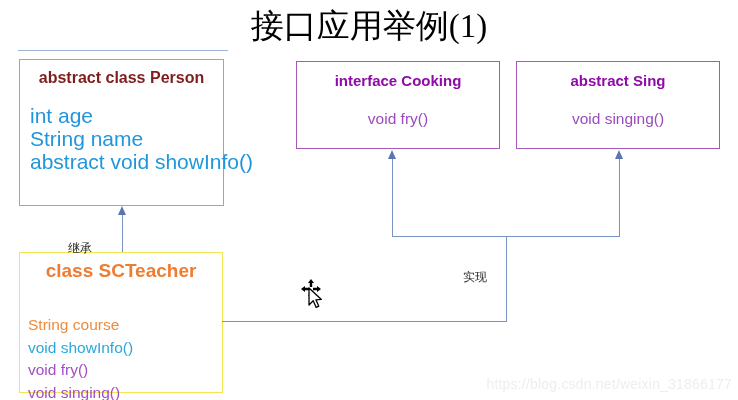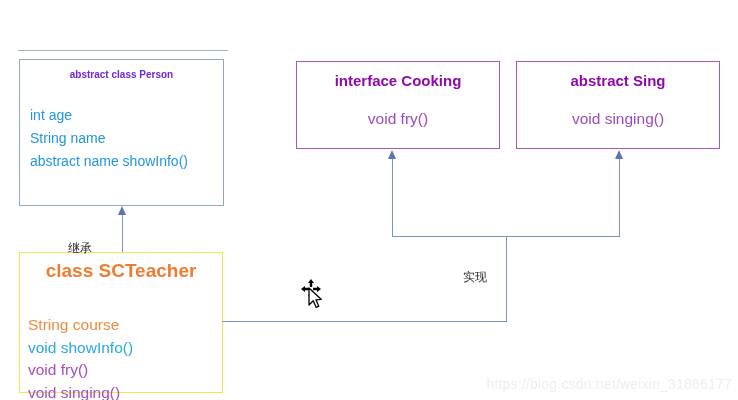--- a/index.html
+++ b/index.html
@@ -66,30 +66,30 @@
   
   #box-person {
     left: 19px;
     top: 59px;
     width: 205px;
     height: 147px;
     border: 1px solid #8da9ce;
   }
   #box-person .box-title {
     top: 9px;
-    font-size: 10px;
-    color: #6d28d9;
+    font-size: 16px;
+    color: #7f1d1d;
   }
   #box-person .box-members {
     top: 44px;
     padding-left: 10px;
     box-sizing: border-box;
   }
   #box-person .member {
-    font-size: 14px;
+    font-size: 21px;
     line-height: 23px;
     color: #2196dd;
     text-align: left;
   }
 
   
   .iface {
     border: 1.5px solid #a758b8;
   }
   .iface .box-title {
@@ -197,28 +197,29 @@
     color: #eeeeee;
     white-space: nowrap;
     letter-spacing: 0.2px;
   }
 </style>
 </head>
 <body>
 
 <div id="canvas">
 
+  <div id="slide-title">接口应用举例(1)</div>
   <div id="title-rule"></div>
 
   <div class="uml-box" id="box-person">
     <div class="box-title">abstract class Person</div>
     <div class="box-members">
       <div class="member">int age</div>
       <div class="member">String name</div>
-      <div class="member">abstract name showInfo()</div>
+      <div class="member">abstract void showInfo()</div>
     </div>
   </div>
 
   <div class="uml-box iface" id="box-cooking">
     <div class="box-title">interface Cooking</div>
     <div class="box-members">
       <div class="member">void fry()</div>
     </div>
   </div>
 

